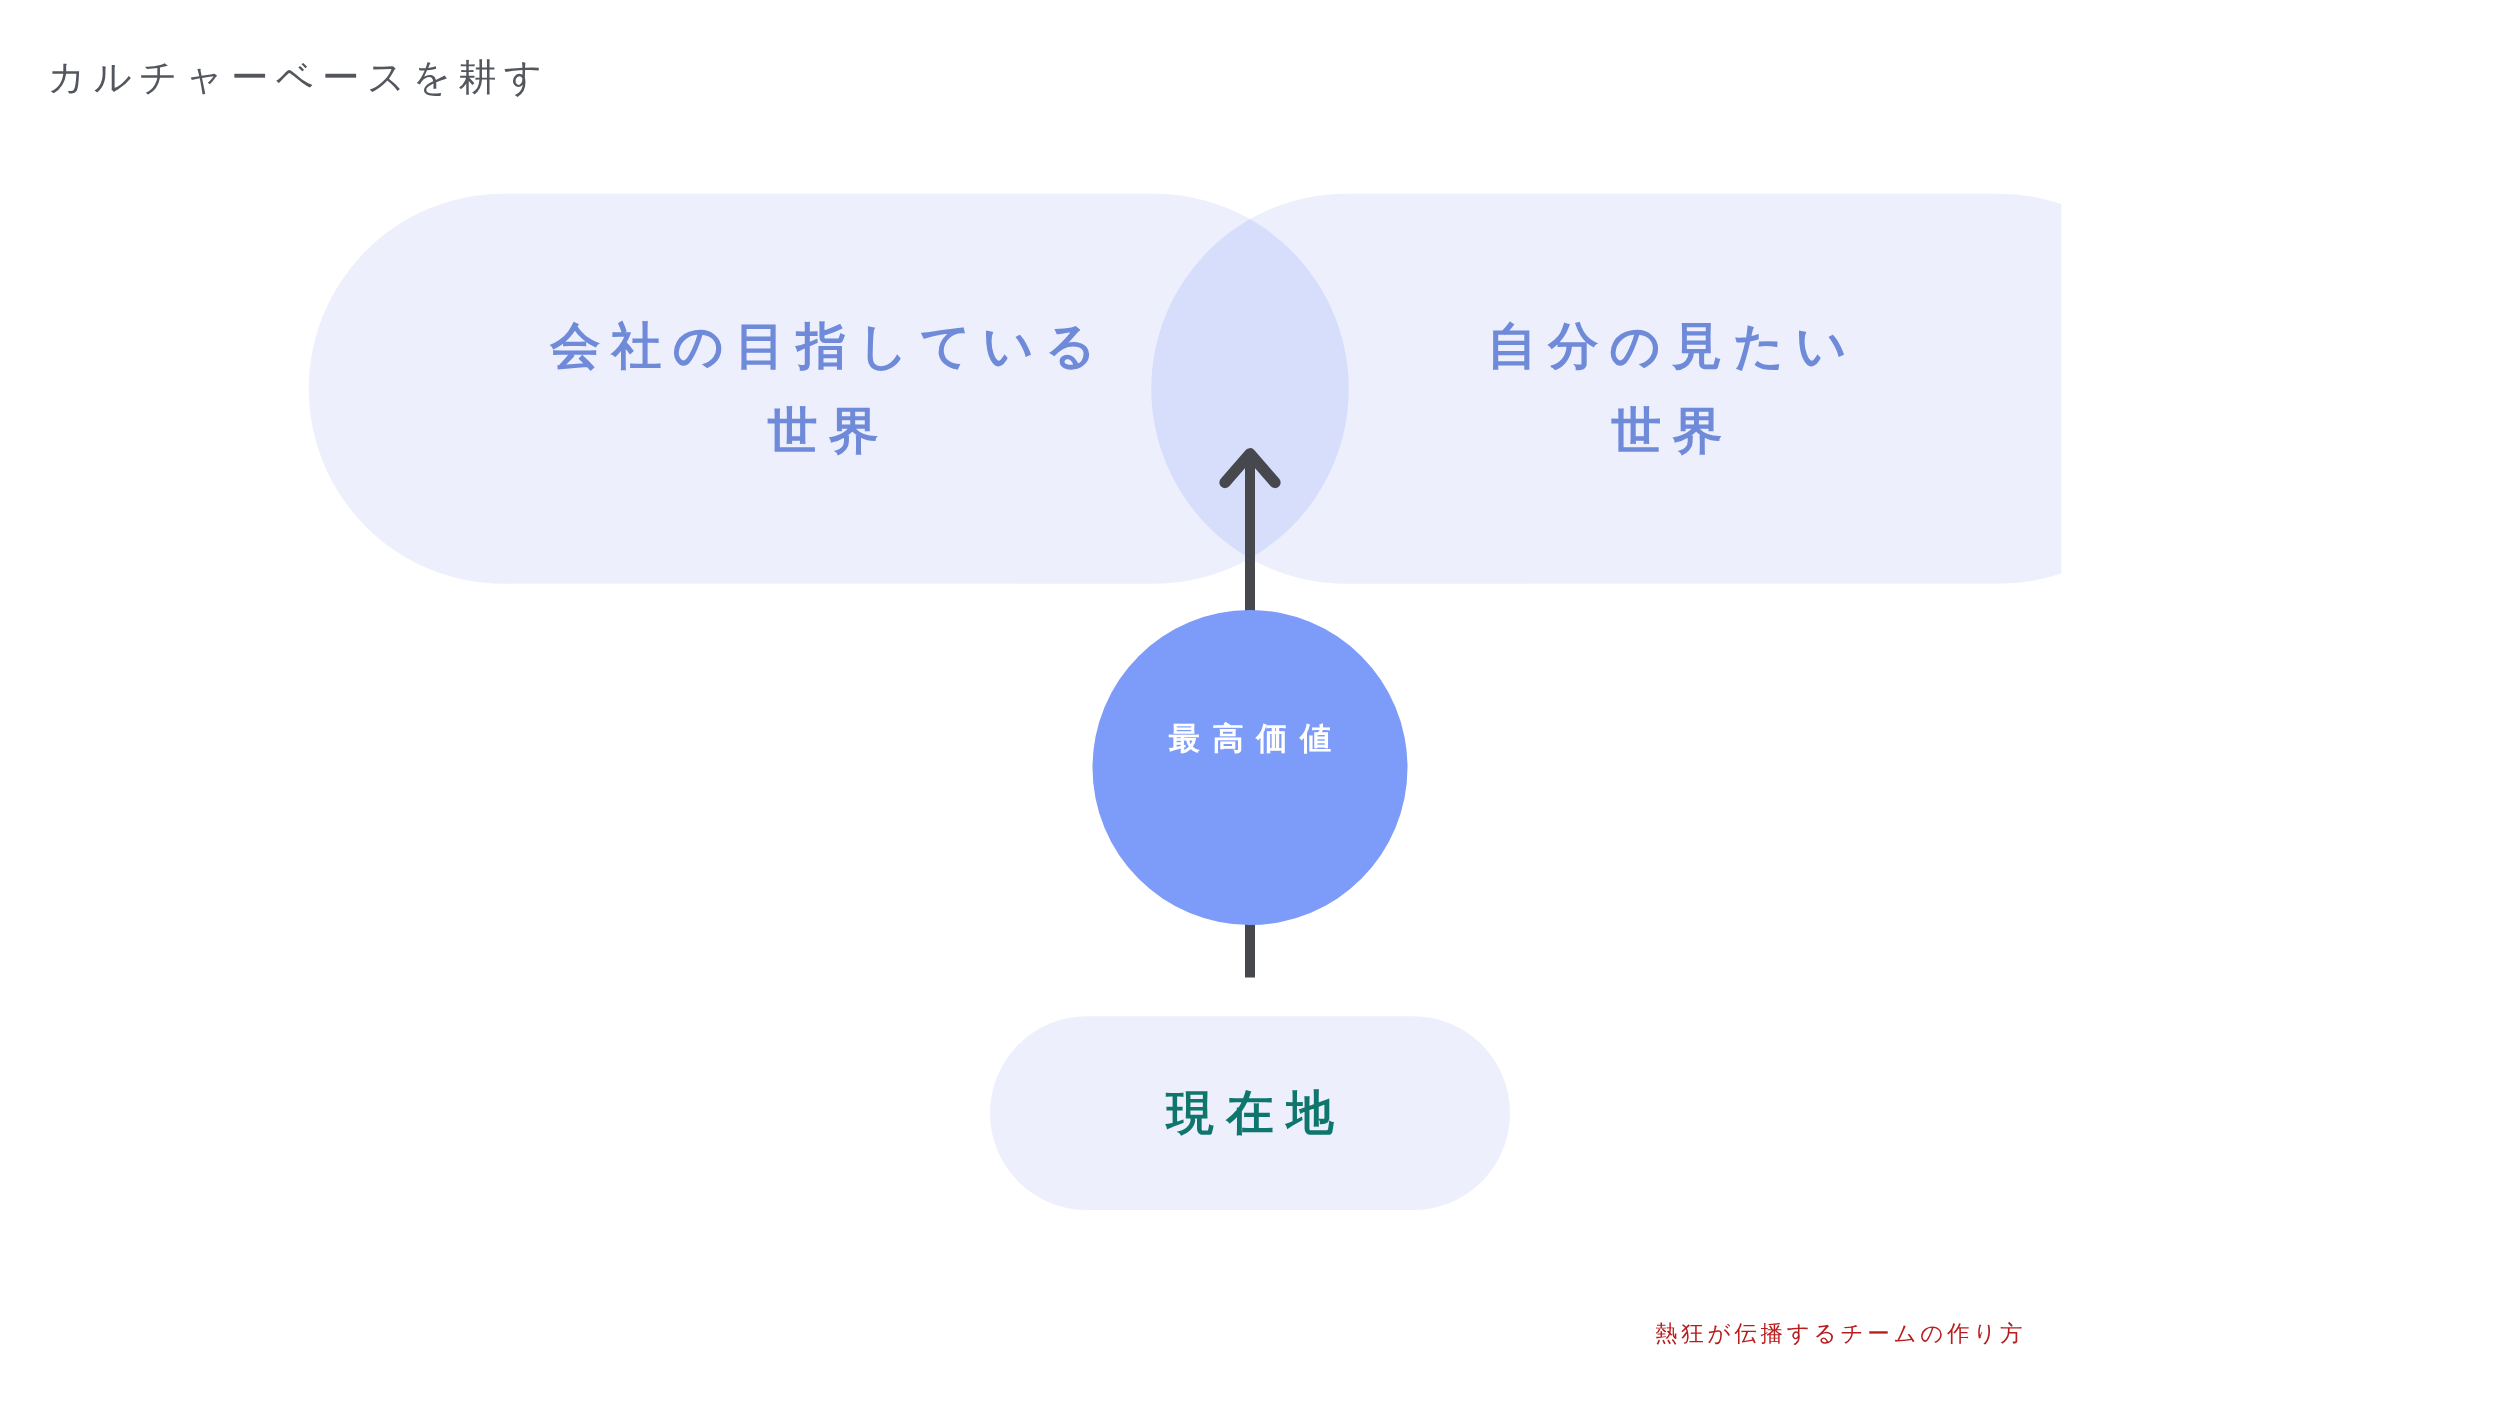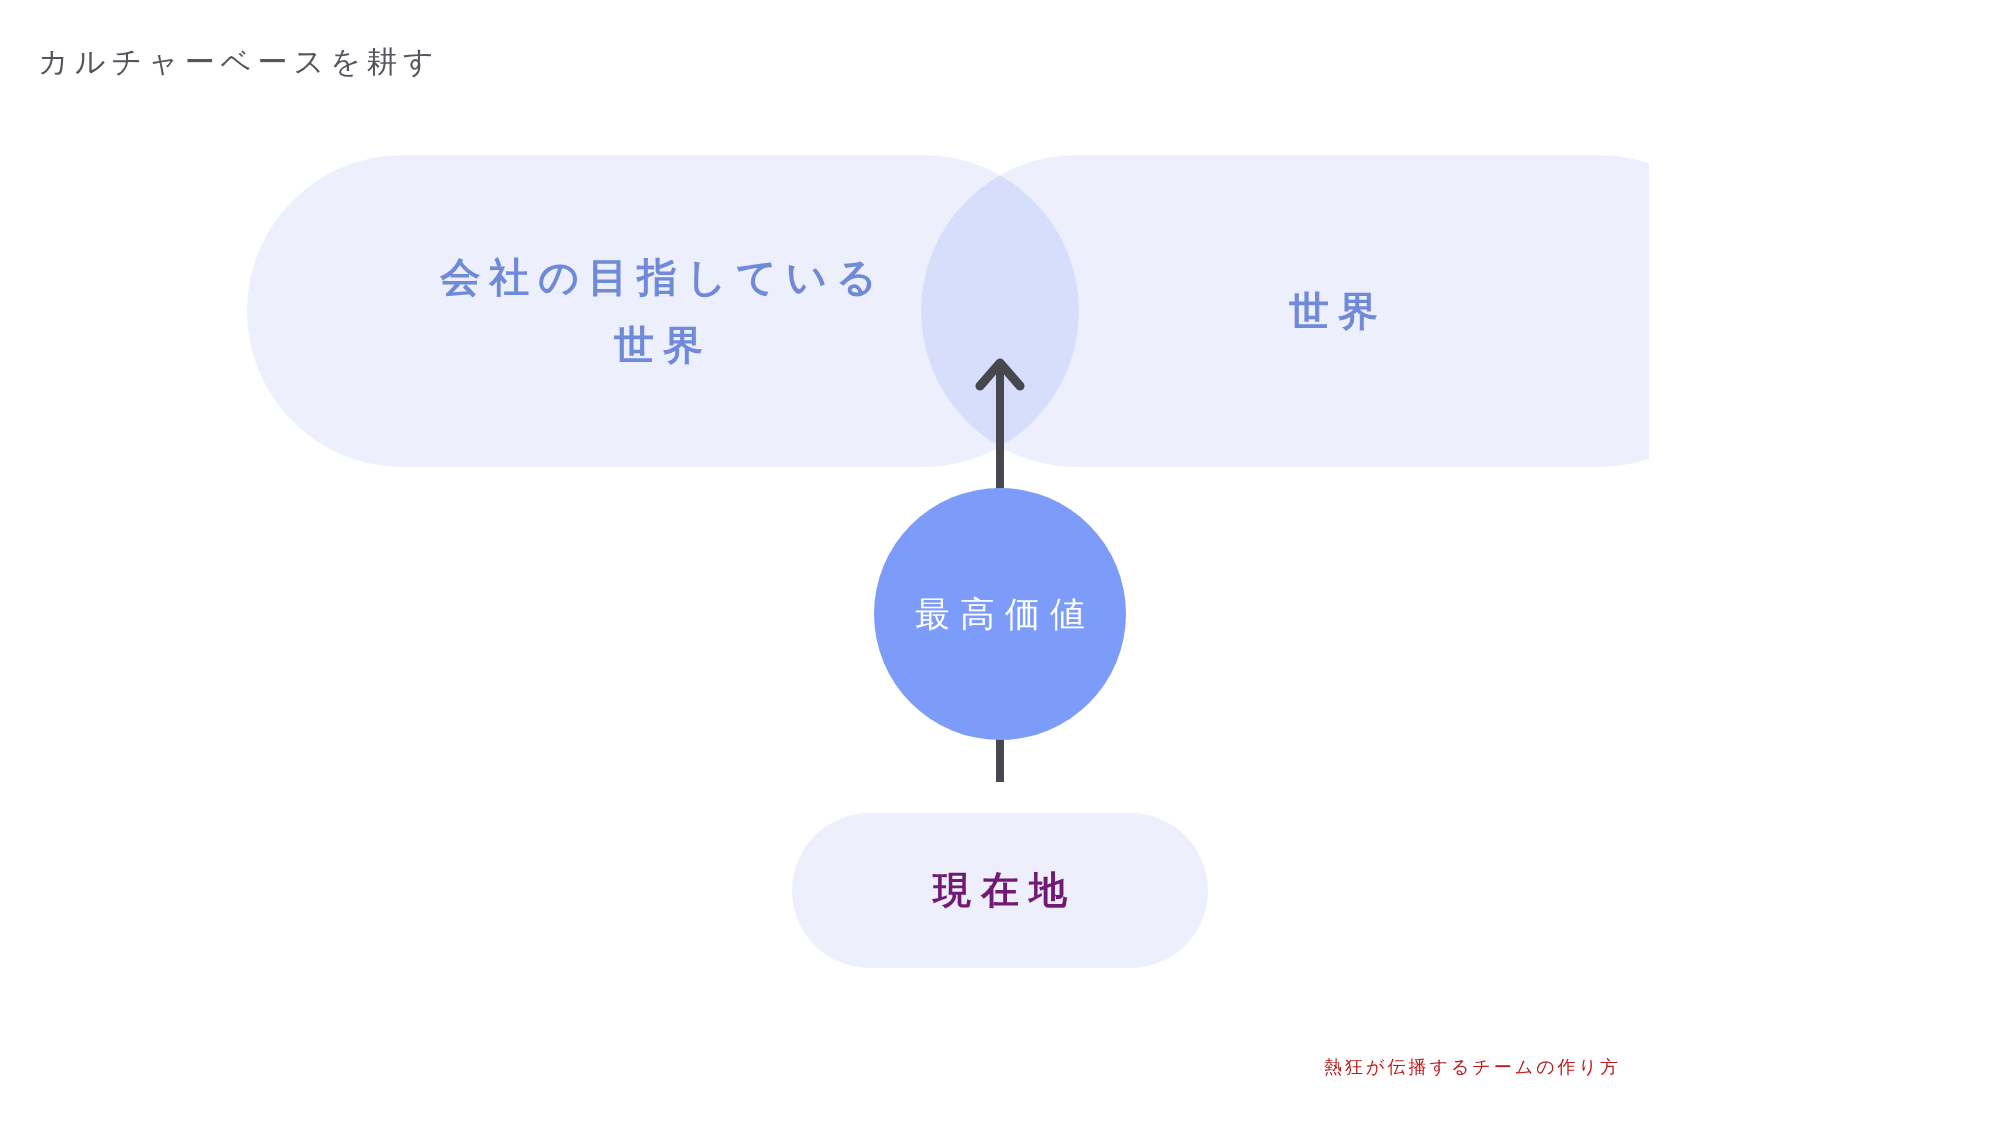--- a/index.html
+++ b/index.html
@@ -45,47 +45,47 @@
     font-weight: 600;
     letter-spacing: 9px;
     color: #6f8ad9;
     pointer-events: none;
   }
   .pill-label.left  { left: 247px; width: 832px; }
   .pill-label.right { left: 921px; width: 834px; }
   .circle-label {
     position: absolute;
     left: 874px;
-    top: 488px;
+    top: 464px;
     width: 252px;
     height: 252px;
     display: flex;
     align-items: center;
     justify-content: center;
-    font-size: 35px;
-    font-weight: 400;
+    font-size: 25px;
+    font-weight: 700;
     letter-spacing: 10px;
     text-indent: 10px;
     color: #ffffff;
     pointer-events: none;
   }
   .bottom-pill-label {
     position: absolute;
     left: 792px;
     top: 813px;
     width: 416px;
     height: 155px;
     display: flex;
     align-items: center;
     justify-content: center;
     font-size: 38px;
     font-weight: 600;
     letter-spacing: 10px;
     text-indent: 10px;
-    color: #701a75;
+    color: #0f766e;
     pointer-events: none;
   }
   .slide-footer {
     position: absolute;
     right: 28px;
     top: 1055px;
     font-size: 18px;
     letter-spacing: 3px;
     color: #b91c1c;
     font-weight: 400;
@@ -121,20 +121,21 @@
 
     <rect x="792" y="813" width="416" height="155" rx="77.5" ry="77.5" fill="#edf0fc"></rect>
   </svg>
 
   <div class="pill-label left">
     <span>会社の目指している</span>
     <span>世界</span>
   </div>
 
   <div class="pill-label right">
+    <span>自分の見たい</span>
     <span>世界</span>
   </div>
 
   <div class="circle-label">最高価値</div>
 
   <div class="bottom-pill-label">現在地</div>
 
   <div class="slide-footer">熱狂が伝播するチームの作り方</div>
 
 </div>

